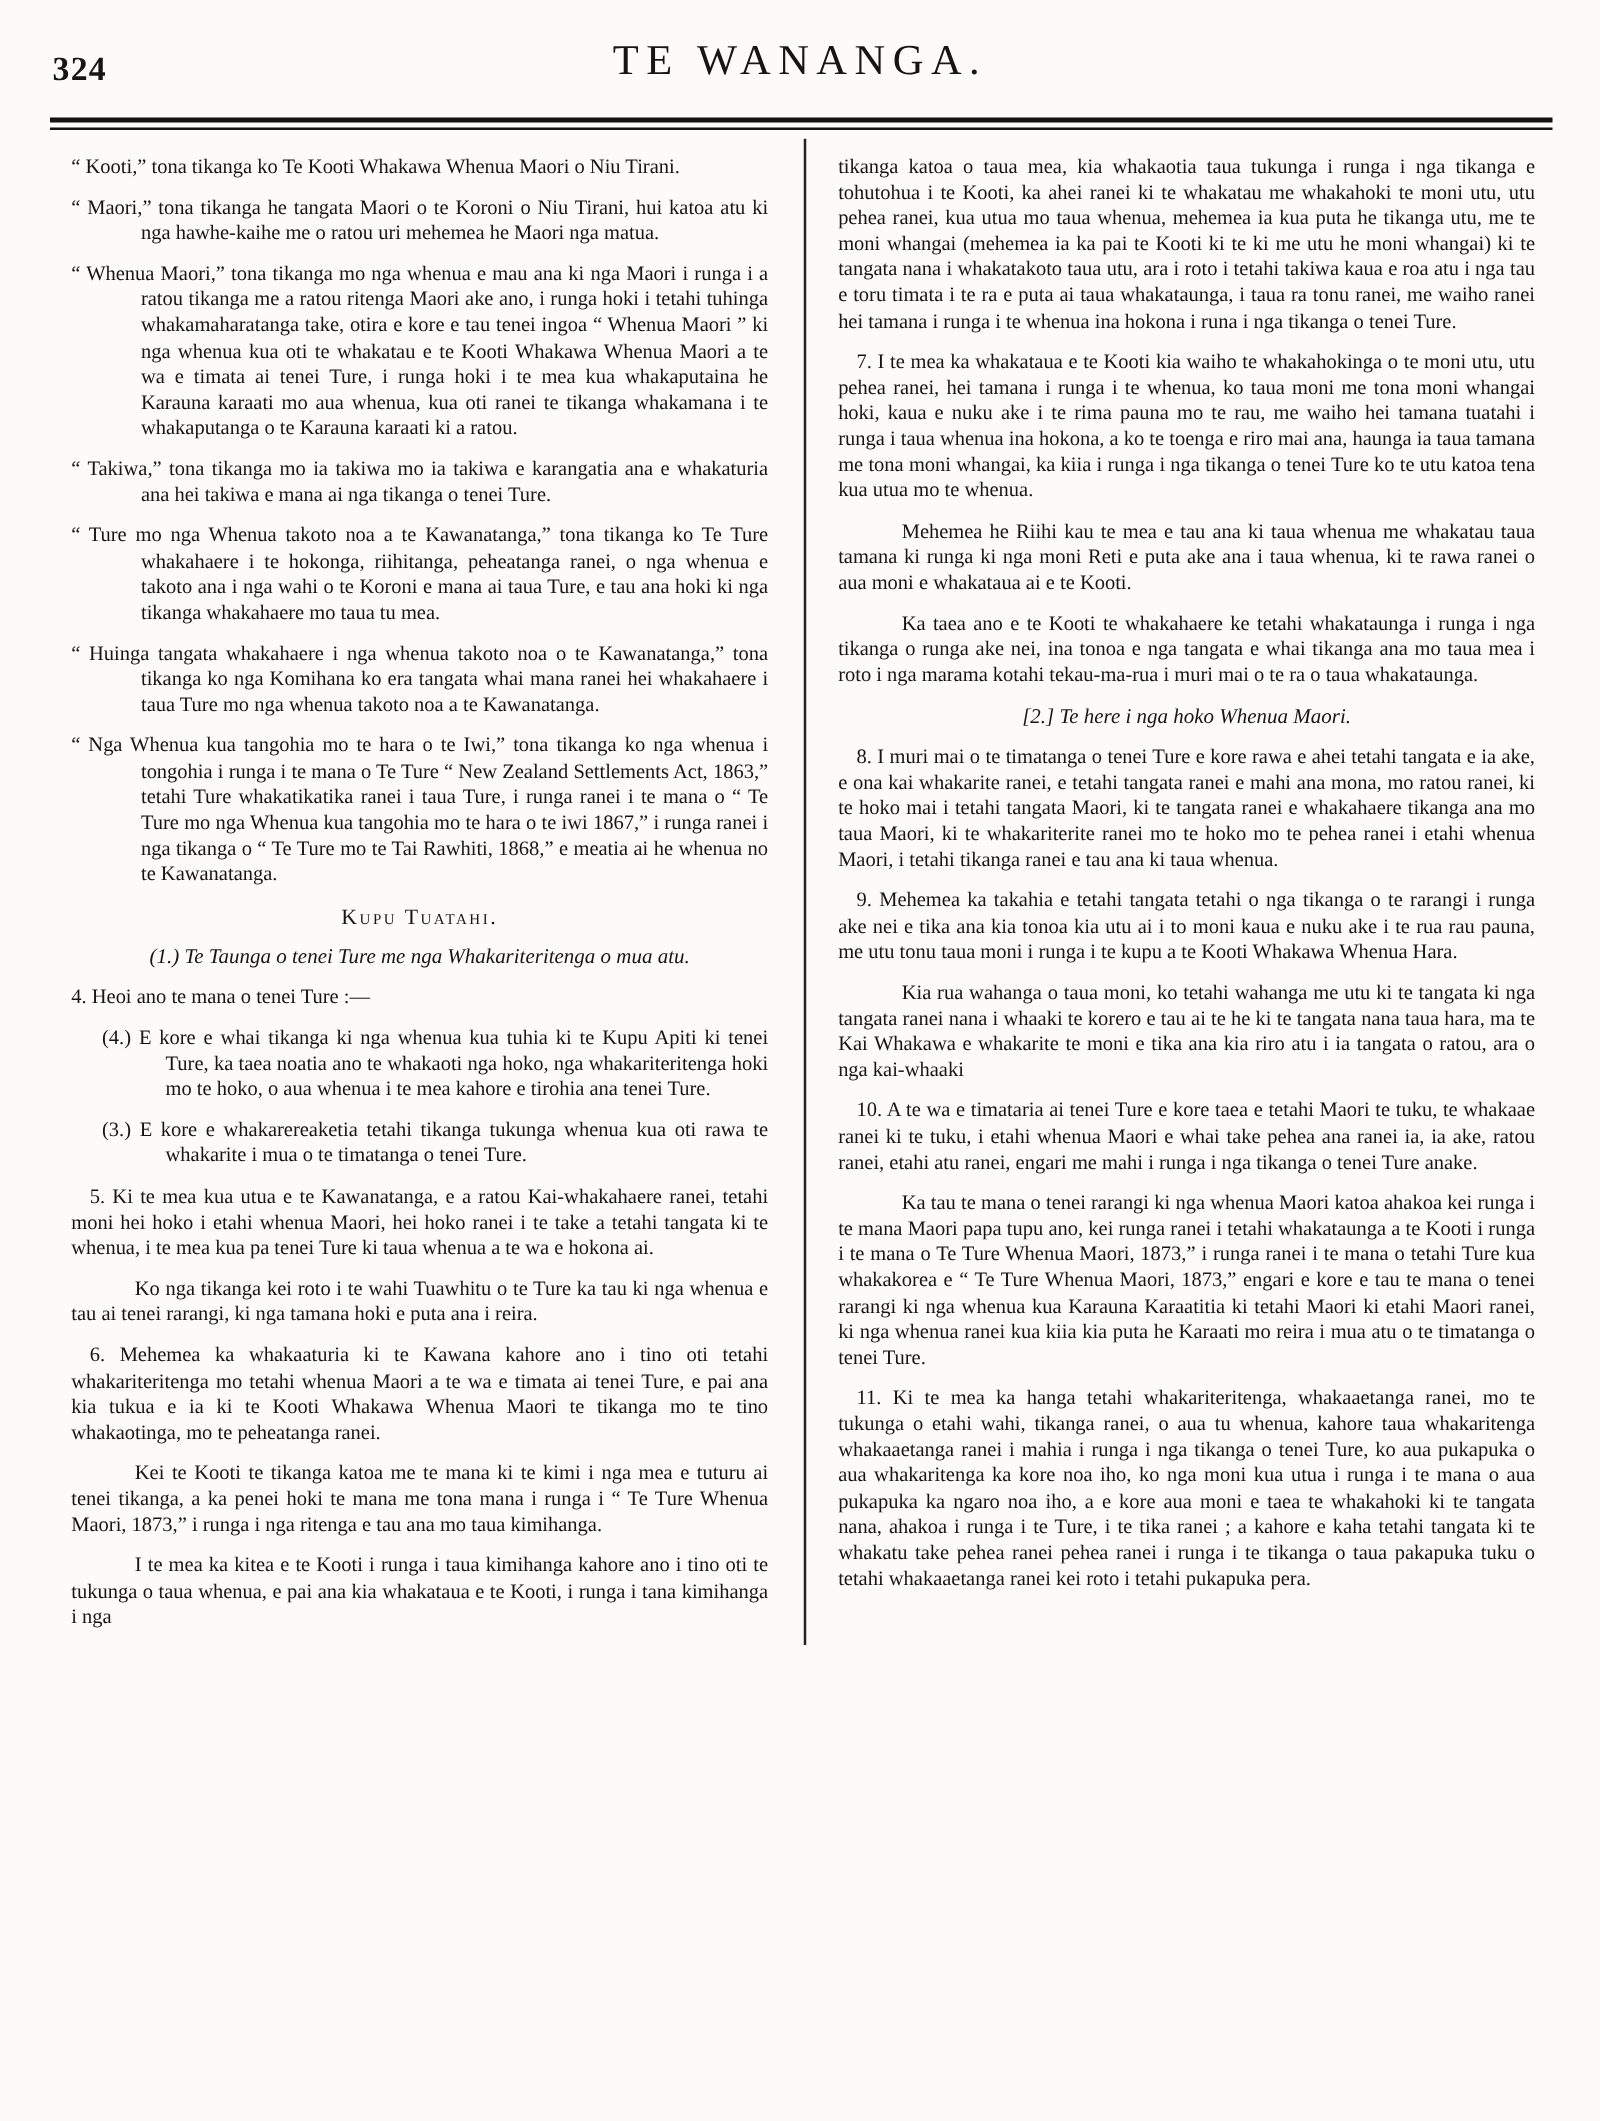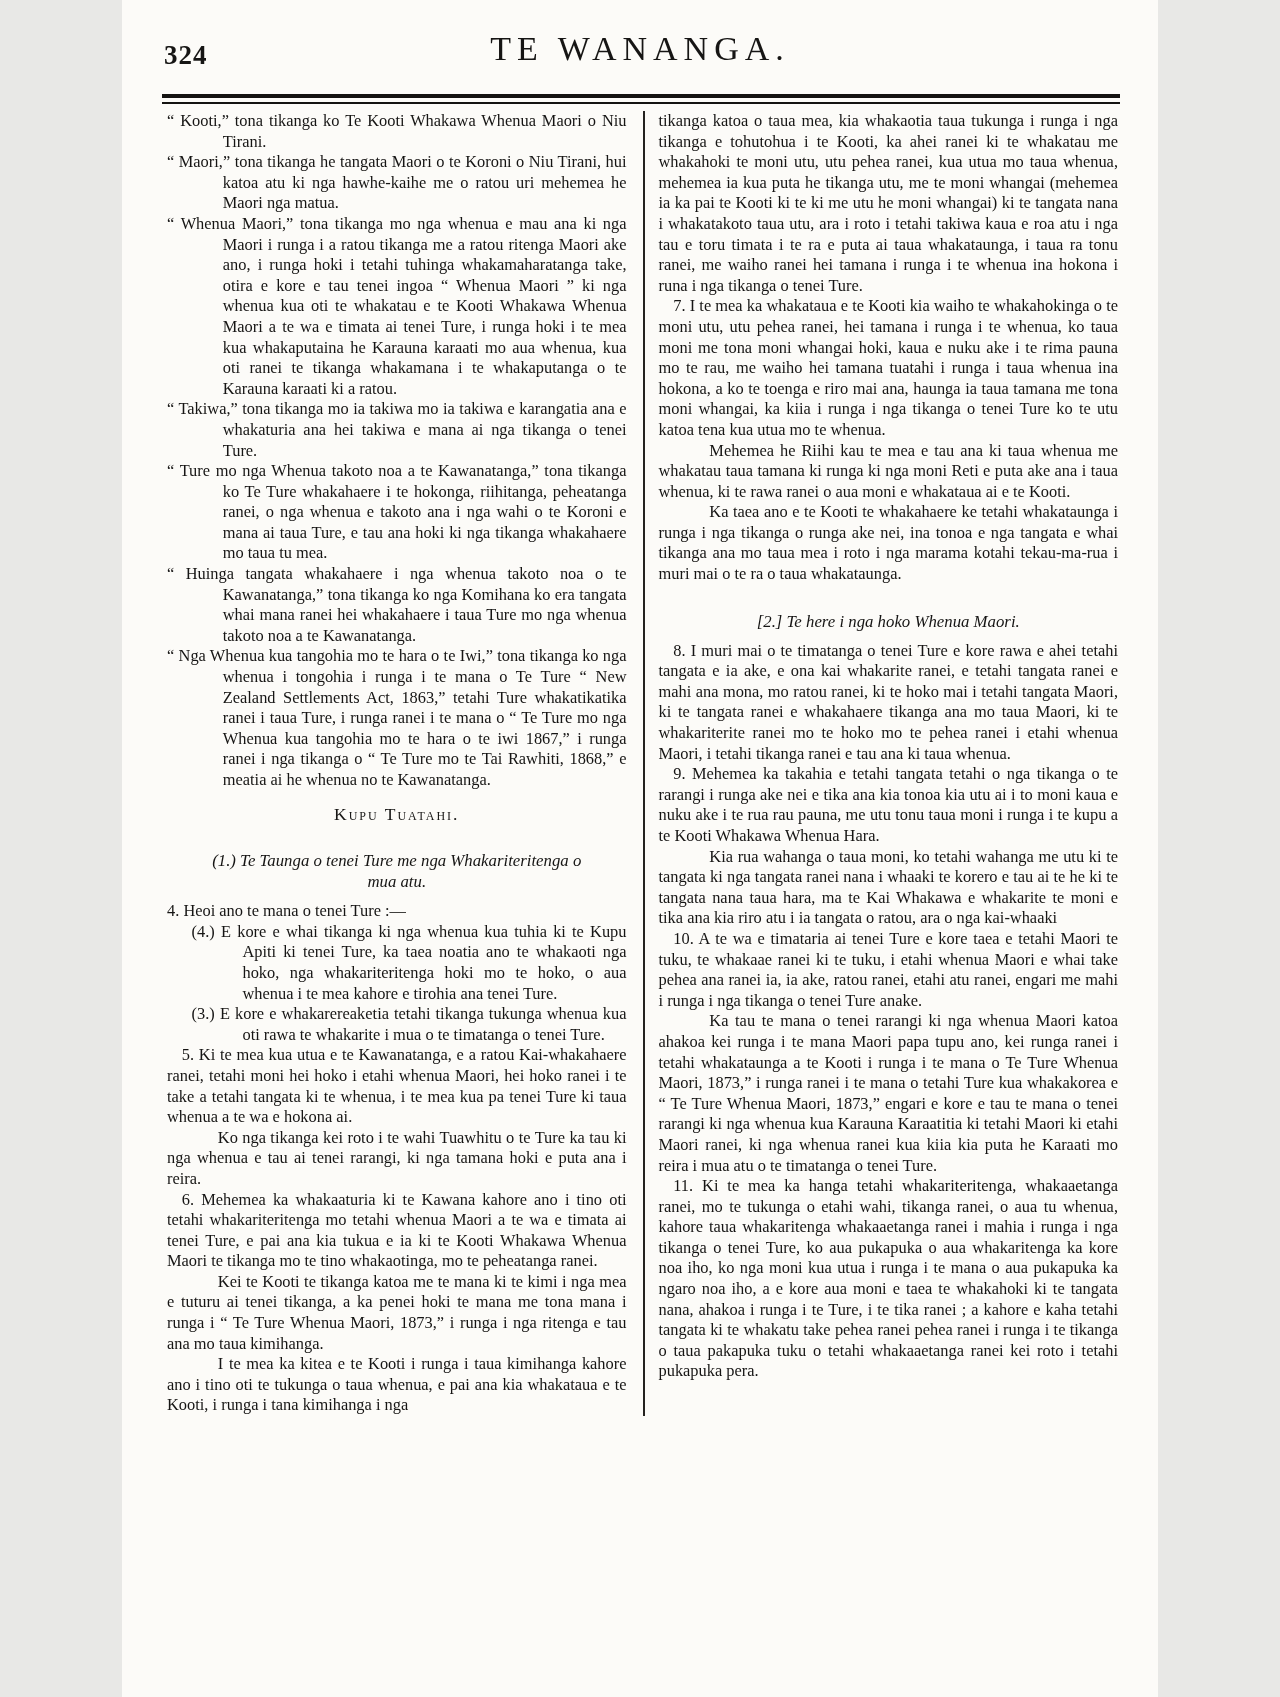--- a/index.html
+++ b/index.html
@@ -1,18 +1,18 @@
 <!DOCTYPE html>
 <html><head>
 <meta charset="utf-8">
 <style>
   html, body { margin: 0; padding: 0; background: #e8e8e6; }
   .sheet {
     position: relative;
-    width: 1036px;
+    width: 1280px;
     height: 1697px;
     margin: 0 auto;
     background: #fcfbf8;
     color: #161514;
     font-family: "Liberation Serif", "DejaVu Serif", serif;
     overflow: hidden;
   }
   .masthead {
     position: relative;
     height: 88px;
@@ -49,21 +49,21 @@
     line-height: 20.6px;
     text-align: justify;
   }
   .col-left  { padding-right: 2px; }
   .col-right { padding-left: 2px; }
   .col-rule {
     width: 2px;
     background: #24221f;
     margin: 0 12px 0 14px;
   }
-  p { margin: 0; }
+  p { margin: 12px; }
   .def {
     padding-left: 3.4em;
     text-indent: -3.4em;
   }
   .clause { text-indent: 0.9em; }
   .clause-flush { text-indent: 0; }
   .subitem {
     padding-left: 4.6em;
     text-indent: -3.1em;
   }
@@ -71,21 +71,21 @@
   .para-flush  { text-indent: 0; }
   .sc-heading {
     margin: 13px 0 9px 0;
     text-align: center;
     font-weight: normal;
     font-size: 17.5px;
     font-variant: small-caps;
     letter-spacing: 2px;
   }
   .it-heading {
-    margin: 26px auto 9px auto;
+    margin: 11px auto 9px auto;
     max-width: 86%;
     text-align: center;
     font-weight: normal;
     font-style: italic;
     font-size: 16.8px;
     line-height: 21px;
   }
 </style>
 </head>
 <body>

